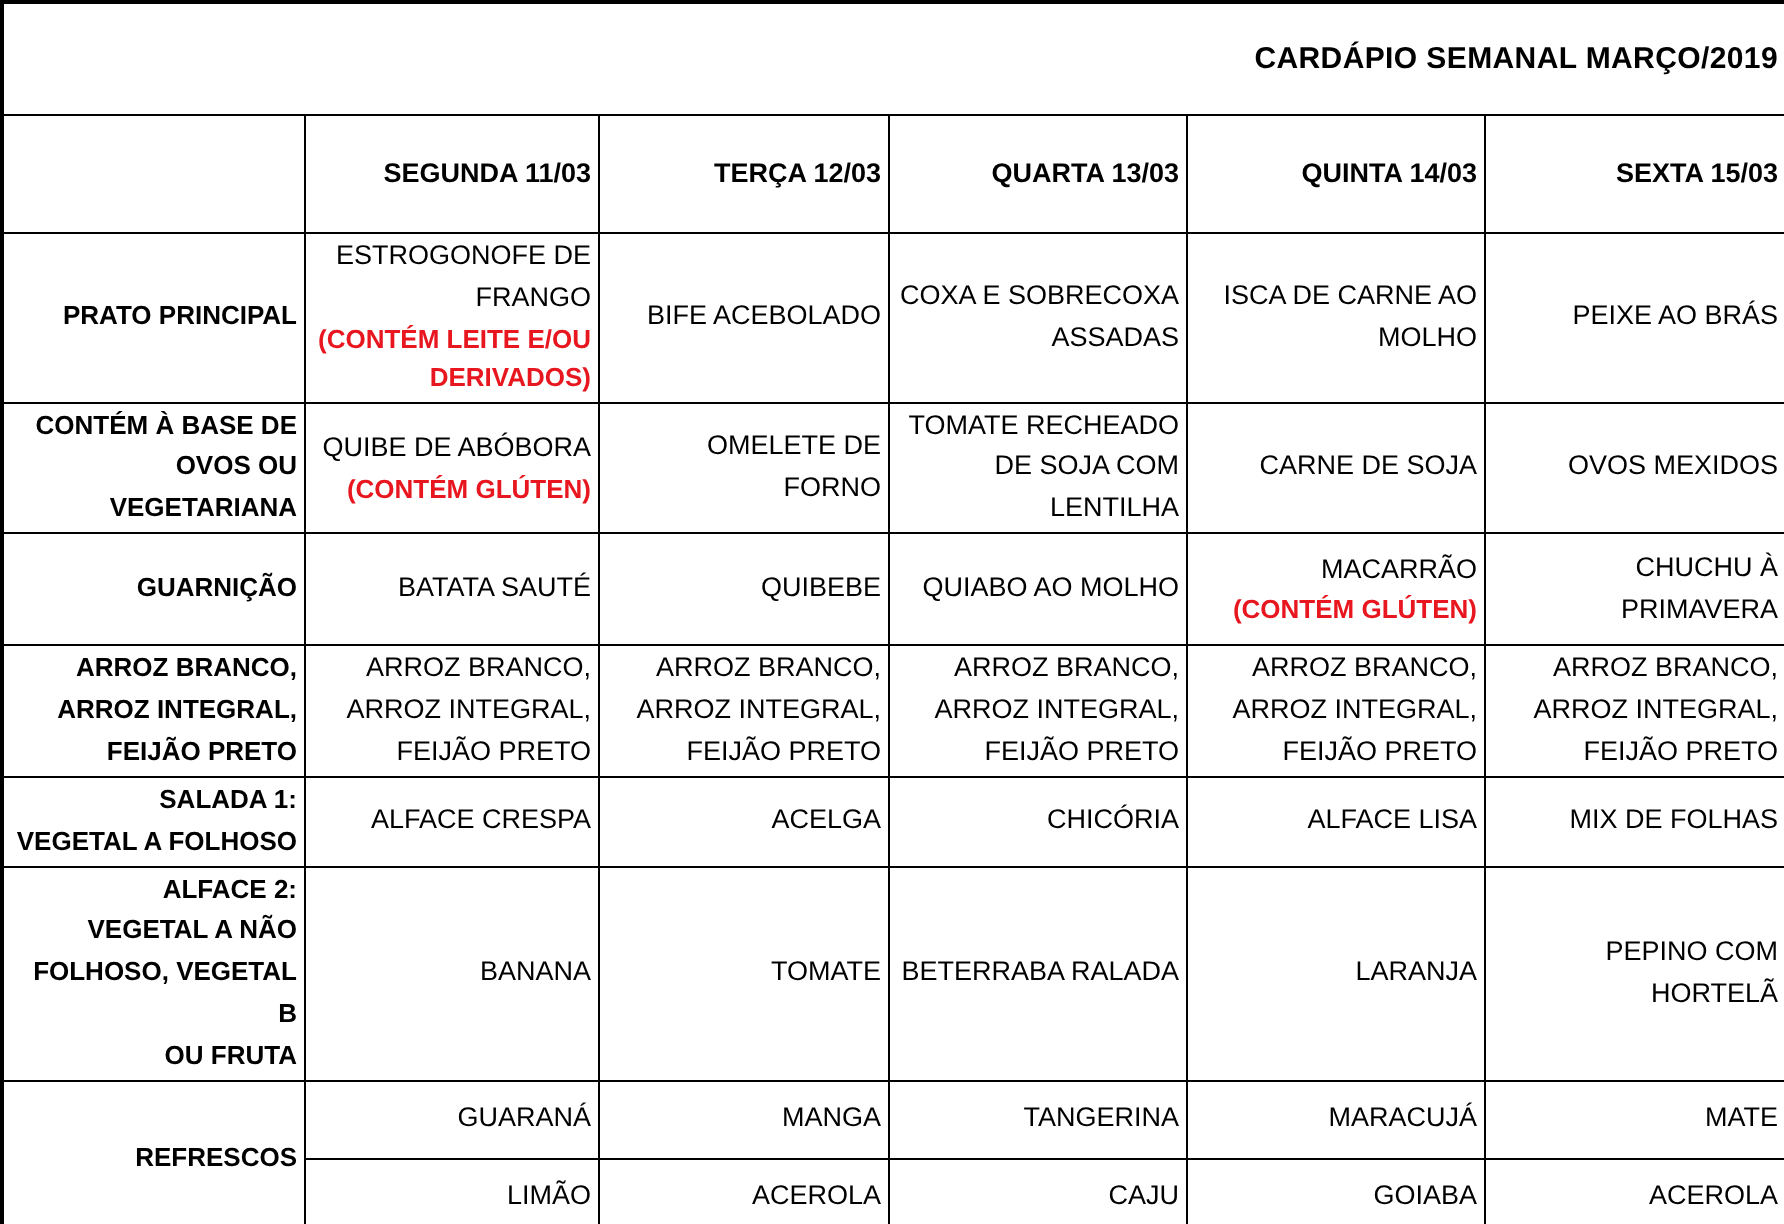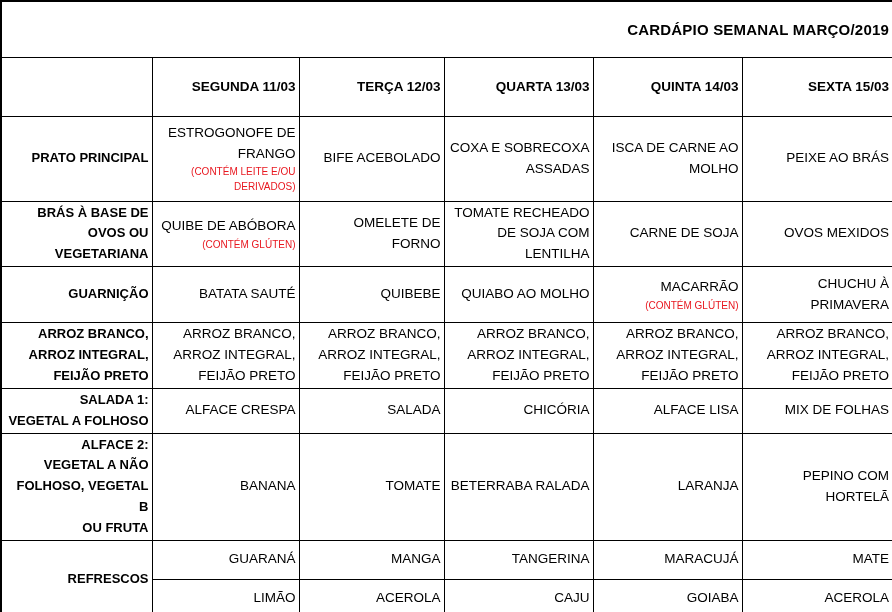--- a/index.html
+++ b/index.html
@@ -17,21 +17,21 @@
   }
   table.menu td {
     border:1px solid var(--border-black,#000000);
     text-align:right; vertical-align:middle;
     padding:1px 3px; overflow:hidden;
   }
   tr.r-title td { font-weight:bold; font-size:15px; letter-spacing:0.2px; }
   tr.r-header td { font-weight:bold; font-size:13.5px; }
   td.label { font-weight:bold; font-size:13px; white-space:pre-line; line-height:1.6; }
   .txt { font-size:13.5px; line-height:1.55; white-space:pre-line; }
-  .allergen { color:var(--allergen-red,#e8171f); font-weight:normal; font-size:10px; line-height:1.5; white-space:pre-line; }
+  .allergen { color:var(--allergen-red,#e8171f); font-weight:bold; font-size:13px; line-height:1.5; white-space:pre-line; }
   tr.r-title   { height:56px; }
   tr.r-header  { height:59px;margin-top:48px; }
   tr.r-prato   { height:85px; }
   tr.r-opcao   { height:61px; }
   tr.r-guarn   { height:56px; }
   tr.r-arroz   { height:62px; }
   tr.r-sal1    { height:40px; }
   tr.r-sal2    { height:88px; }
   tr.r-refr-a  { height:39px; }
   tr.r-refr-b  { height:40px; }
@@ -80,21 +80,21 @@
         <div class="txt">ISCA DE CARNE AO MOLHO</div>
         <div class="allergen"></div>
       </td>
       <td>
         <div class="txt">PEIXE AO BRÁS</div>
         <div class="allergen"></div>
       </td>
     </tr>
 
     <tr class="r-opcao">
-      <td class="label">BRÁS À BASE DE
+      <td class="label">CONTÉM À BASE DE
 OVOS OU
 VEGETARIANA</td>
       <td>
         <div class="txt">QUIBE DE ABÓBORA</div>
         <div class="allergen">(CONTÉM GLÚTEN)</div>
       </td>
       <td>
         <div class="txt">OMELETE DE FORNO</div>
         <div class="allergen"></div>
       </td>
@@ -167,21 +167,21 @@
       </td>
     </tr>
 
     <tr class="r-sal1">
       <td class="label">SALADA 1:
 VEGETAL A FOLHOSO</td>
       <td>
         <div class="txt">ALFACE CRESPA</div>
       </td>
       <td>
-        <div class="txt">SALADA</div>
+        <div class="txt">ACELGA</div>
       </td>
       <td>
         <div class="txt">CHICÓRIA</div>
       </td>
       <td>
         <div class="txt">ALFACE LISA</div>
       </td>
       <td>
         <div class="txt">MIX DE FOLHAS</div>
       </td>

